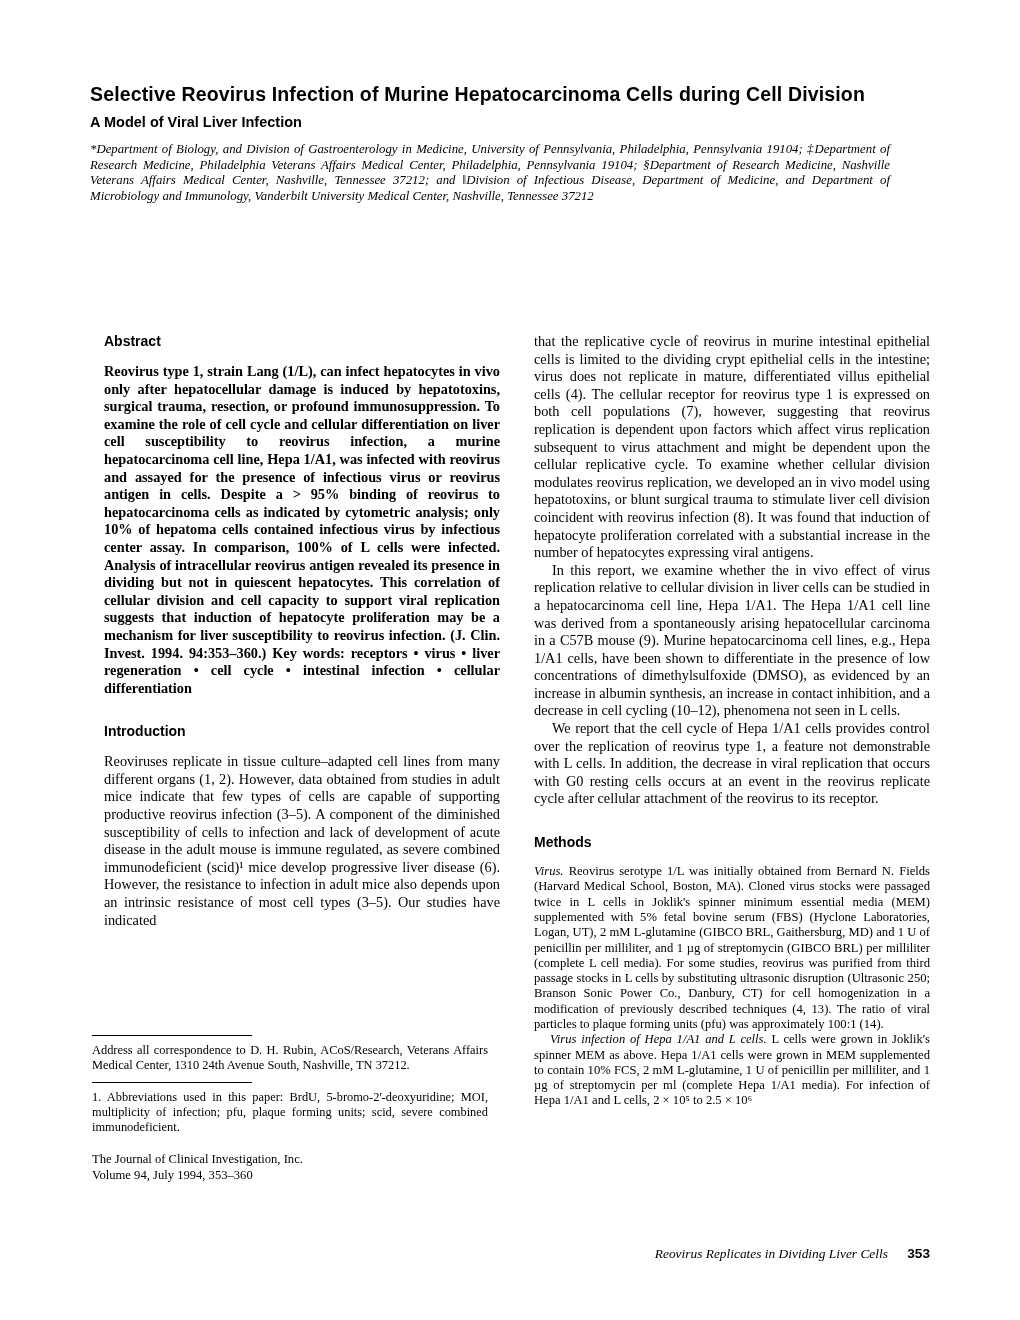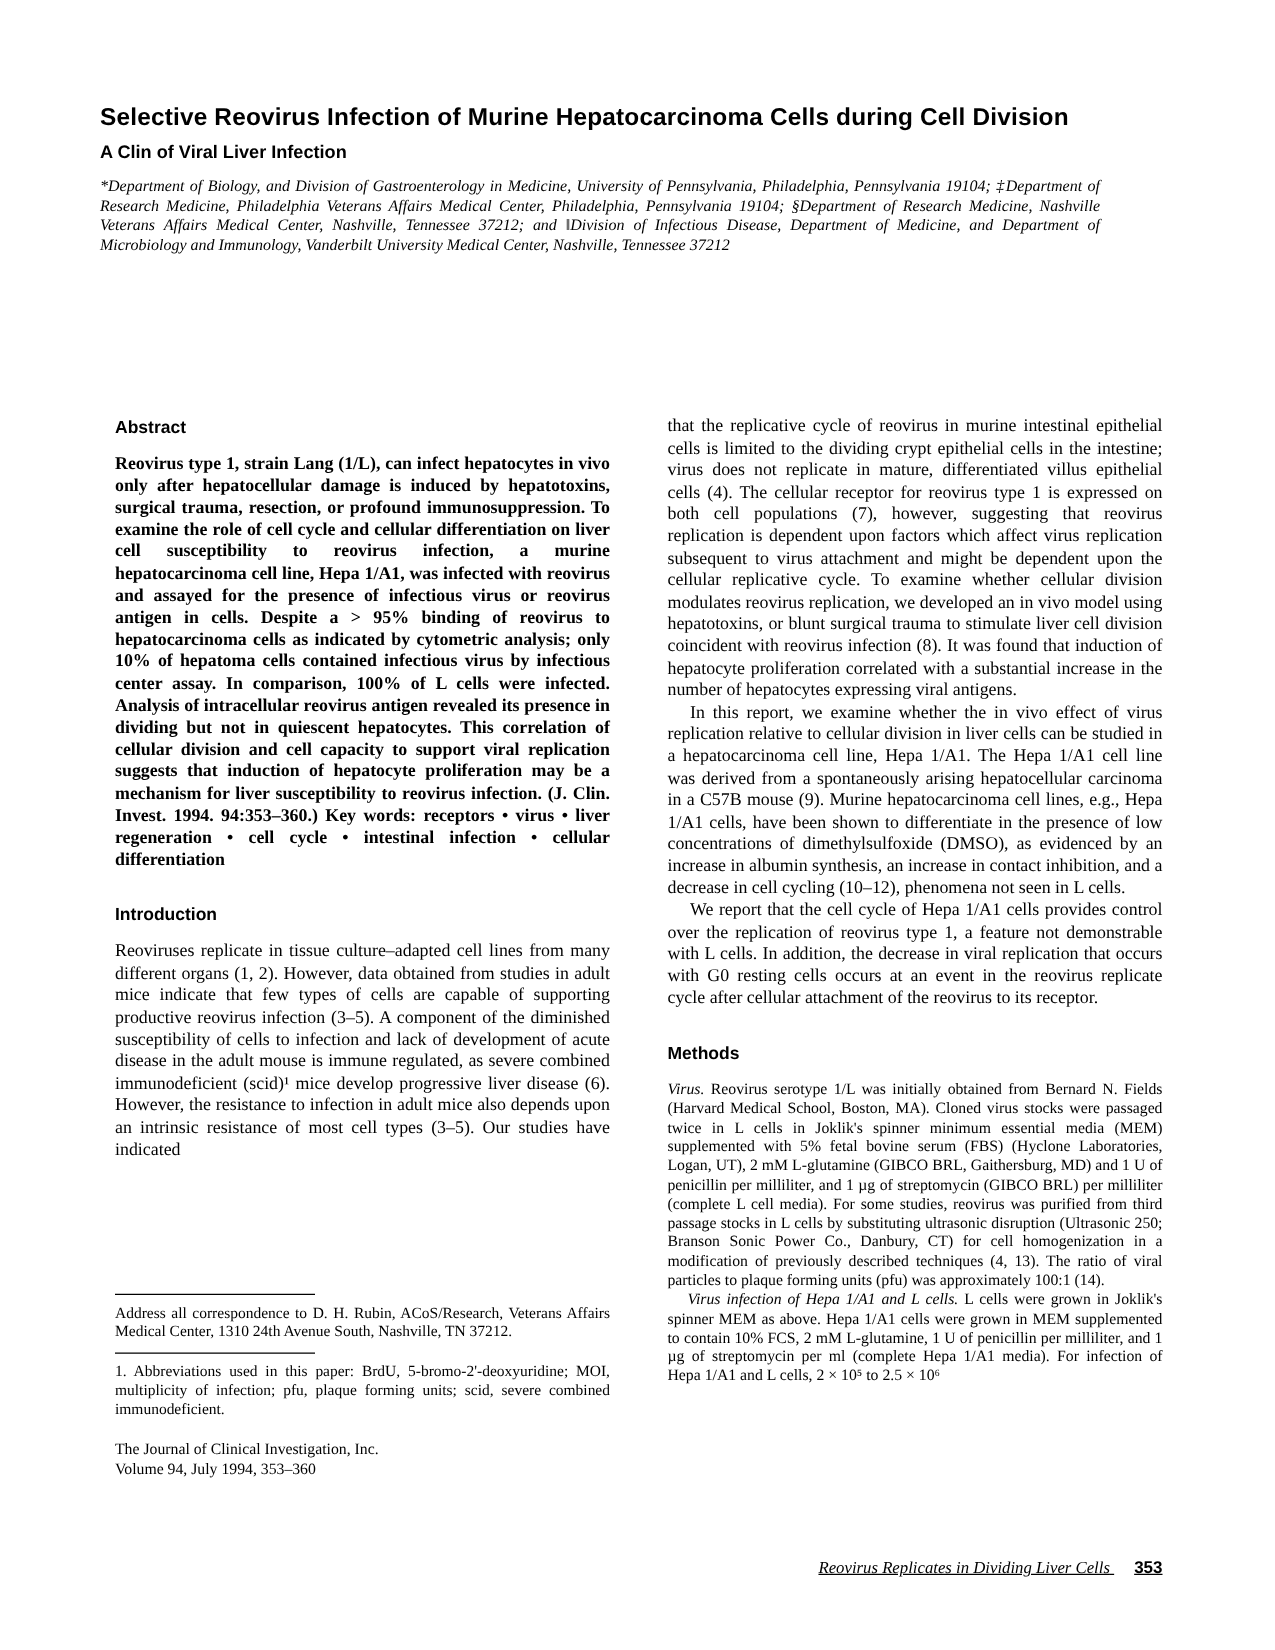--- a/index.html
+++ b/index.html
@@ -17,21 +17,21 @@
   .page {
     position: absolute;
     left: 0; top: 0;
     width: 1020px;
     height: 1320px;
     padding: 0;
     box-sizing: border-box;
   }
   .content {
     position: absolute;
-    left: 80px;
+    left: 90px;
     top: 82px;
     width: 838px;
   }
   
   .title {
     font-family: "Liberation Sans", sans-serif;
     font-weight: bold;
     font-size: 19.5px;
     line-height: 25px;
     letter-spacing: 0.15px;
@@ -66,21 +66,21 @@
     top: 333px;
     left: 92px;
     width: 838px;
     height: 900px;
   }
   .col {
     position: absolute;
     top: 0;
     width: 396px;
   }
-  .col-left { left: 0; }
+  .col-left { left: 12px; }
   .col-right { left: 442px; }
 
   h2.section {
     font-family: "Liberation Sans", sans-serif;
     font-weight: bold;
     font-size: 14px;
     margin: 0 0 14px 0;
   }
   h2.section.spaced { margin-top: 26px; }
 
@@ -140,38 +140,37 @@
   }
 
   
   .footer {
     position: absolute;
     left: 92px;
     top: 1246px;
     width: 838px;
     text-align: right;
     font-size: 13.4px;
-    text-decoration: underline;
   }
   .footer .f-title { font-style: italic; }
   .footer .f-page {
     font-family: "Liberation Sans", sans-serif;
     font-weight: bold;
     font-size: 13.6px;
     margin-left: 16px;
   }
 </style>
 </head>
 <body>
 
 <div class="page">
 
   <div class="content">
     <h1 class="title">Selective Reovirus Infection of Murine Hepatocarcinoma Cells during Cell Division</h1>
-    <div class="subtitle">A Clin of Viral Liver Infection</div>
+    <div class="subtitle">A Model of Viral Liver Infection</div>
     <p class="affil">*Department of Biology, and Division of Gastroenterology in Medicine, University of Pennsylvania, Philadelphia, Pennsylvania 19104; ‡Department of Research Medicine, Philadelphia Veterans Affairs Medical Center, Philadelphia, Pennsylvania 19104; §Department of Research Medicine, Nashville Veterans Affairs Medical Center, Nashville, Tennessee 37212; and ‖Division of Infectious Disease, Department of Medicine, and Department of Microbiology and Immunology, Vanderbilt University Medical Center, Nashville, Tennessee 37212</p>
   </div>
 
   <div class="columns">
 
     <div class="col col-left">
       <h2 class="section">Abstract</h2>
       <p class="abs">Reovirus type 1, strain Lang (1/L), can infect hepatocytes in vivo only after hepatocellular damage is induced by hepatotoxins, surgical trauma, resection, or profound immunosuppression. To examine the role of cell cycle and cellular differentiation on liver cell susceptibility to reovirus infection, a murine hepatocarcinoma cell line, Hepa 1/A1, was infected with reovirus and assayed for the presence of infectious virus or reovirus antigen in cells. Despite a &gt; 95% binding of reovirus to hepatocarcinoma cells as indicated by cytometric analysis; only 10% of hepatoma cells contained infectious virus by infectious center assay. In comparison, 100% of L cells were infected. Analysis of intracellular reovirus antigen revealed its presence in dividing but not in quiescent hepatocytes. This correlation of cellular division and cell capacity to support viral replication suggests that induction of hepatocyte proliferation may be a mechanism for liver susceptibility to reovirus infection. (J. Clin. Invest. 1994. 94:353–360.) Key words: receptors • virus • liver regeneration • cell cycle • intestinal infection • cellular differentiation</p>
 
       <h2 class="section spaced">Introduction</h2>

